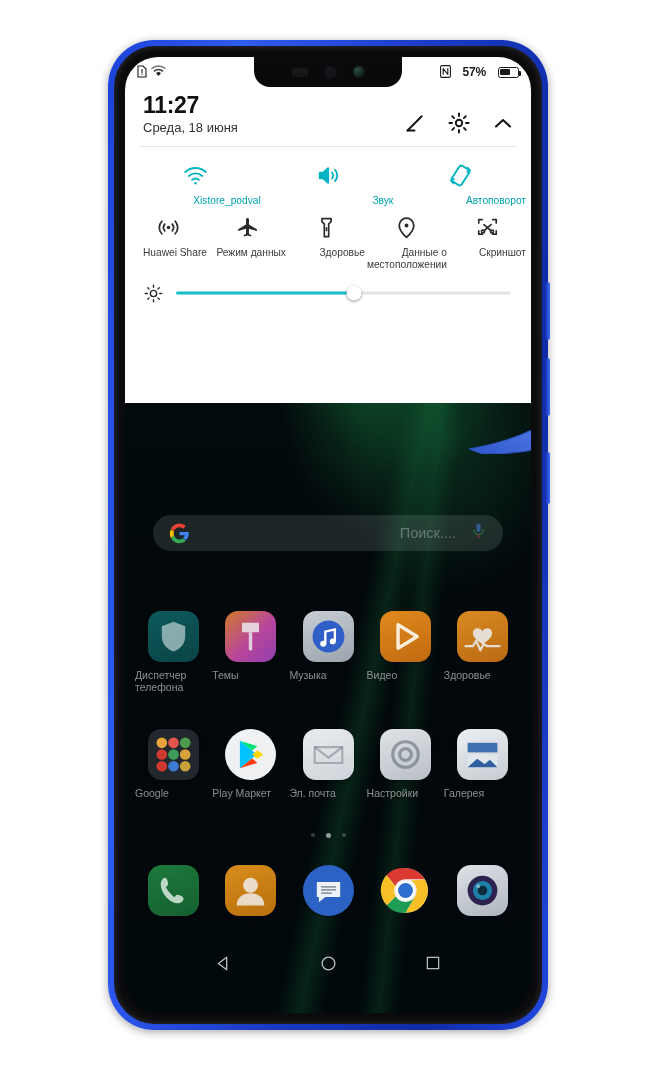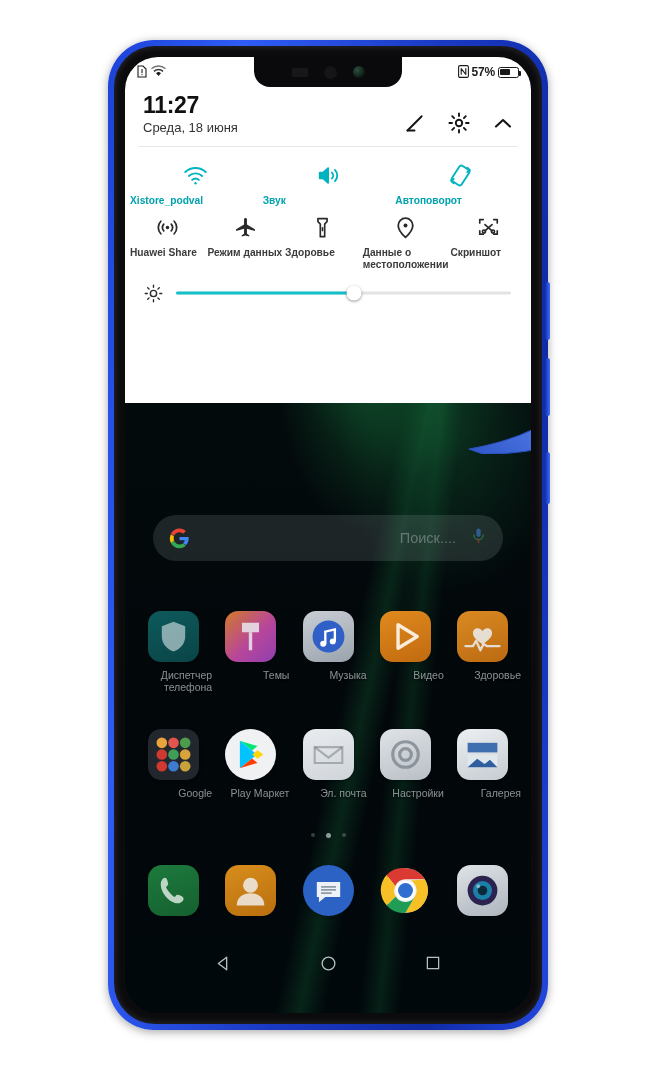--- a/index.html
+++ b/index.html
@@ -75,21 +75,21 @@
   #quick-settings-panel {
     position: absolute; left: 0; top: 0; right: 0;
     height: 346px; background: #ffffff; z-index: 30;
   }
   #status-bar {
     height: 30px; display: flex; align-items: center;
     padding: 0 12px; color: #1b1b1b; font-size: 11px;
   }
   .sb-left, .sb-right { display: flex; align-items: center; gap: 4px; }
   .sb-left { flex: 0 0 auto; }
-  .sb-right { margin-left: auto; gap: 3px; }
+  .sb-right { margin-left: auto; gap: 12px; }
   #status-battery-percent { font-size: 12px; font-weight: 600; letter-spacing: -.2px; }
   #battery-icon {
     width: 21px; height: 11px; border: 1.4px solid #1b1b1b; border-radius: 2.5px;
     position: relative; padding: 1.2px;
   }
   #battery-icon::after{
     content:""; position:absolute; right:-3.4px; top:3px;
     width:2px; height:5px; background:#1b1b1b; border-radius:0 1px 1px 0;
   }
   #battery-fill { height: 100%; width: 57%; background: #1b1b1b; border-radius: 1px; }
@@ -103,23 +103,22 @@
   #panel-date  { font-size: 13px; color: #333; margin-top: 1px; }
   #panel-actions { display: flex; align-items: center; gap: 20px; padding-top: 12px; }
   .panel-action-icon { width: 24px; height: 24px; color: #141414; }
 
   #panel-divider { height: 1px; background: #e6e6e6; margin: 11px 14px 0; }
 
   
   #toggle-grid { padding: 10px 4px 0; }
   .toggle-row { display: flex; }
   .toggle-tile {
-    flex: 1 1 20%; text-align: left;
+    flex: 1 1 20%; text-align: right;
     padding: 4px 1px 2px;
-    font-weight: bold;
   }
   .toggle-icon { height: 30px; display: flex; align-items: center; justify-content: center; }
   .toggle-icon svg { width: 25px; height: 25px; }
   .toggle-label {
     font-size: 10.2px; line-height: 1.18; margin-top: 4px;
     color: #3b3b3b; word-wrap: break-word;
   }
   .toggle-tile.is-on .toggle-label { color: #00a2ae; }
   .toggle-tile.is-on .toggle-icon svg { color: #00b3c0; }
   .toggle-tile.is-off .toggle-icon svg { color: #2a2a2a; }
@@ -143,37 +142,37 @@
   }
   #brightness-thumb {
     position: absolute; top: 50%; width: 15px; height: 15px;
     transform: translate(-50%,-50%); background: #fff; border-radius: 50%;
     box-shadow: 0 1px 3px rgba(0,0,0,.42);
   }
 
   
   #google-search-bar {
     position: absolute; left: 28px; right: 28px; top: 458px;
-    height: 46px; border-radius: 23px;
+    height: 36px; border-radius: 23px;
     background: rgba(200,210,215,.14);
     display: flex; align-items: center; padding: 0 16px;
   }
   #google-g-icon { width: 21px; height: 21px; }
   #search-placeholder {
     margin-left: auto; margin-right: 14px;
     font-size: 14.5px; color: rgba(215,222,228,.36);
   }
   #mic-icon { width: 17px; height: 23px; opacity: .5; }
 
   
   .app-row { position: absolute; left: 10px; right: 10px; display: flex; }
   #app-row-1 { top: 554px; }
   #app-row-2 { top: 672px; }
   #dock-row  { top: 808px; }
-  .app-cell { flex: 1 1 20%; text-align: right; }
+  .app-cell { flex: 1 1 20%; text-align: left; }
   .app-icon {
     width: 51px; height: 51px; margin: 0 auto;
     border-radius: 13px; position: relative; overflow: hidden;
     box-shadow: 0 1px 3px rgba(0,0,0,.4);
   }
   .app-label {
     font-size: 10.5px; line-height: 1.15; margin-top: 7px;
     color: rgba(225,232,236,.60); text-shadow: 0 1px 2px rgba(0,0,0,.9);
   }
   .dock .app-icon { border-radius: 14px; }

